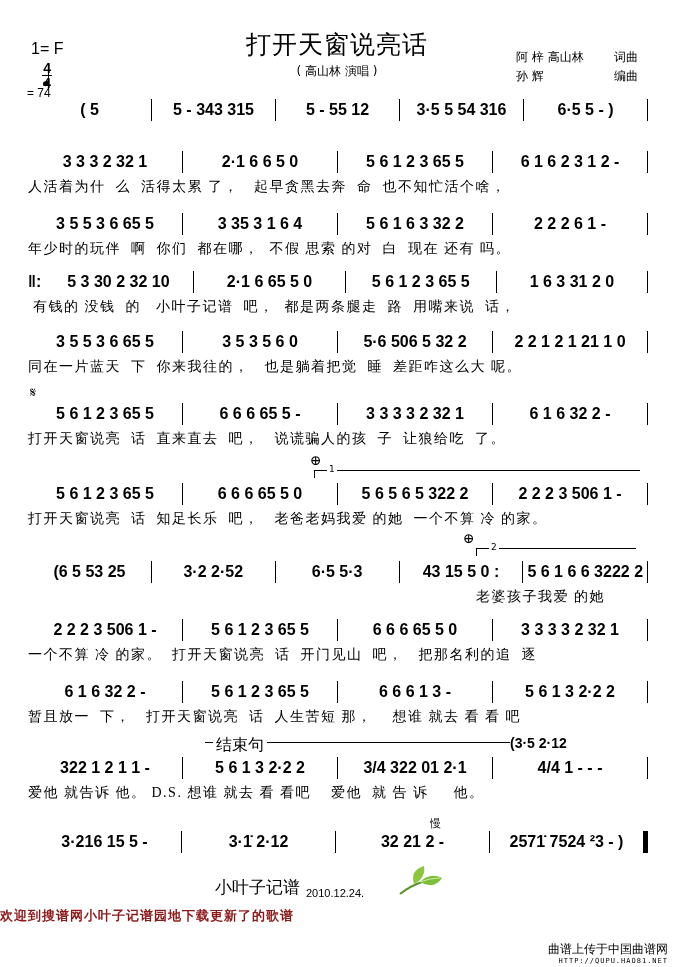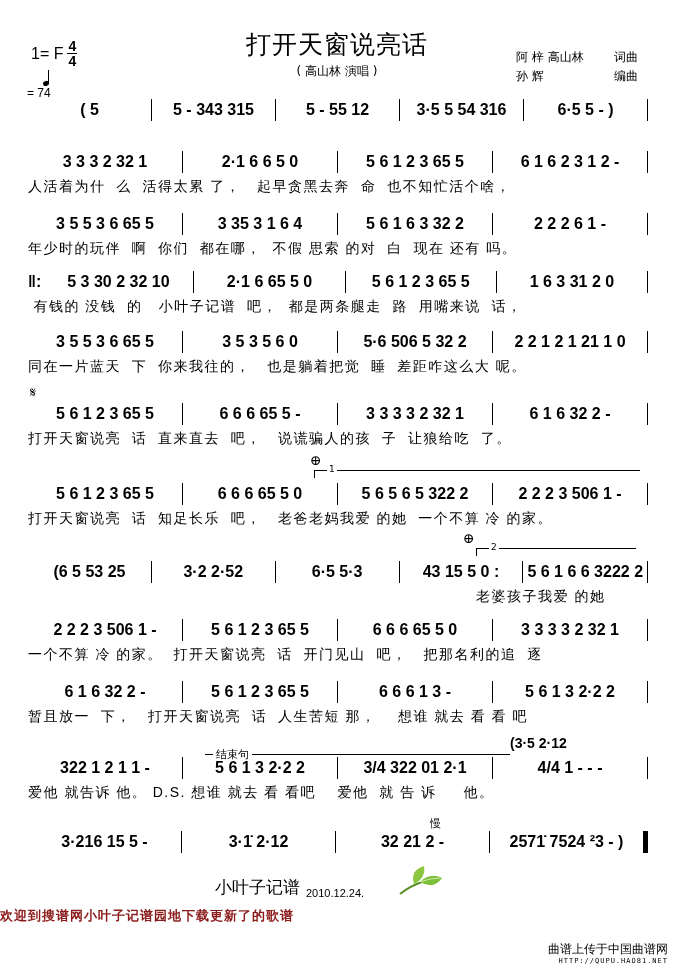--- a/index.html
+++ b/index.html
@@ -1,43 +1,43 @@
 <!DOCTYPE html>
 <html><head>
 <meta charset="utf-8">
 <style>
   * { box-sizing: border-box; margin: 0; padding: 0; }
   html, body { width: 674px; height: 967px; background: #ffffff; overflow: hidden; }
   body { position: relative; font-family: "DejaVu Sans", sans-serif; color: #000; }
 
-  .hdr-key { position: absolute; left: 31px; top: 40px; font-family: "Liberation Sans", sans-serif; font-size: 16px; display: flex; align-items: center; gap: 4px; }
+  .hdr-key { position: absolute; left: 31px; top: 40px; font-family: "Liberation Sans", sans-serif; font-size: 16px; display: flex; align-items: center; gap: 4px; flex-direction: column; }
   .frac { display: inline-flex; flex-direction: column; align-items: center; font-weight: bold; font-size: 14px; line-height: 12px; }
   .frac .bar { width: 10px; height: 1px; background: #000; margin: 1px 0; }
   .hdr-tempo { position: absolute; left: 27px; top: 70px; font-family: "Liberation Sans", sans-serif; font-size: 12px; display: flex; align-items: flex-end; flex-direction: column; }
   .note-glyph { display: inline-block; position: relative; width: 8px; height: 16px; }
   .note-glyph .head { position: absolute; left: 0; bottom: 0; width: 6px; height: 5px; background: #000; border-radius: 50%; transform: rotate(-20deg); }
   .note-glyph .stem { position: absolute; left: 5px; bottom: 2px; width: 1px; height: 14px; background: #000; }
 
   .title { position: absolute; left: 0; width: 674px; top: 28px; text-align: center; font-size: 25px; letter-spacing: 1px; font-family: "DejaVu Sans", sans-serif; }
   .subtitle { position: absolute; left: 0; width: 674px; top: 63px; text-align: center; font-size: 12px; }
   .credits { position: absolute; left: 516px; top: 48px; font-size: 12px; line-height: 19px; }
   .credits div { display: flex; justify-content: space-between; width: 122px; }
 
   .row { position: absolute; left: 28px; width: 620px; height: 24px; font-family: "Liberation Sans", sans-serif; font-weight: bold; font-size: 16px; white-space: nowrap; display: flex; align-items: center; }
   .row .m { flex: 1; display: flex; align-items: center; justify-content: space-around; padding: 0 4px; border-right: 1.5px solid #000; height: 22px; }
   .row .m:last-child { border-right: 1.5px solid #000; }
   .row .m.endfinal { border-right: 5px solid #000; }
   .row .m span { border-bottom: 1px solid #000; padding-bottom: 1px; line-height: 16px; }
   .row .m span.p { border-bottom: none; }
 
-  .lyric { position: absolute; left: 28px; width: 620px; font-size: 14px; letter-spacing: 1.5px; white-space: pre; font-family: Liberation Sans, sans-serif; }
+  .lyric { position: absolute; left: 28px; width: 620px; font-size: 14px; letter-spacing: 1.5px; white-space: pre; font-family: Liberation Serif, serif; }
   .marker { position: absolute; font-size: 14px; font-family: "DejaVu Serif", serif; }
   .volta { position: absolute; border-top: 1px solid #000; border-left: 1px solid #000; height: 8px; font-size: 9px; }
   .volta span { position: relative; top: -7px; left: 12px; background: #fff; padding: 0 2px; }
-  .endphrase { position: absolute; left: 205px; top: 742px; width: 305px; border-top: 1px solid #000; font-size: 11px; margin-top: 12px; }
+  .endphrase { position: absolute; left: 205px; top: 742px; width: 305px; border-top: 1px solid #000; font-size: 16px; }
   .endphrase span { position: relative; top: -8px; left: 8px; background: #fff; padding: 0 3px; }
   .slow { position: absolute; left: 430px; top: 816px; font-size: 11px; }
 
   .signature { position: absolute; left: 215px; top: 876px; font-size: 17px; font-family: "DejaVu Serif", serif; display: flex; align-items: flex-end; gap: 6px; }
   .signature .date { font-size: 11px; font-family: "Liberation Sans", sans-serif; }
   .leaf { position: absolute; left: 396px; top: 864px; width: 48px; height: 32px; }
   .welcome { position: absolute; left: 0; width: 674px; top: 907px; text-align: left; font-size: 13px; color: #8b1a1a; font-weight: bold; letter-spacing: 1px; font-family: "DejaVu Serif", serif; }
   .footer { position: absolute; right: 6px; top: 943px; text-align: right; line-height: 12px; }
   .footer .cn { font-size: 12px; }
   .footer .url { font-size: 7px; letter-spacing: 1px; font-family: "DejaVu Sans Mono", monospace; }

